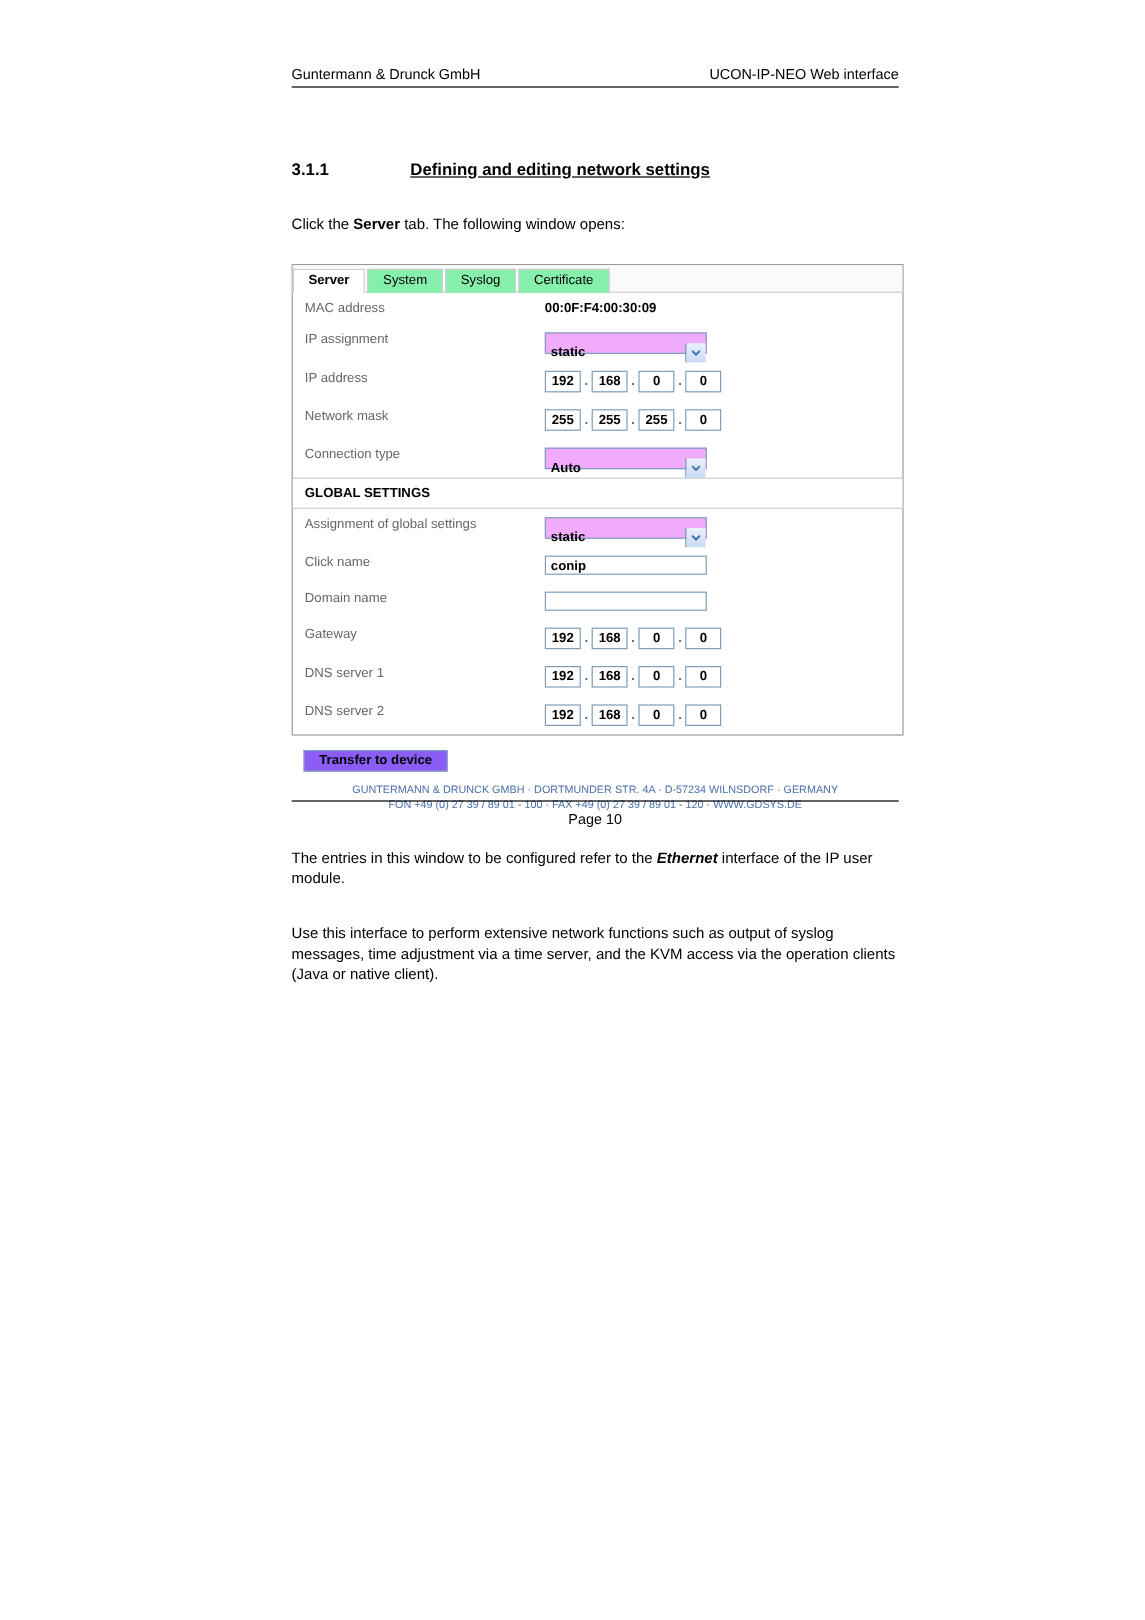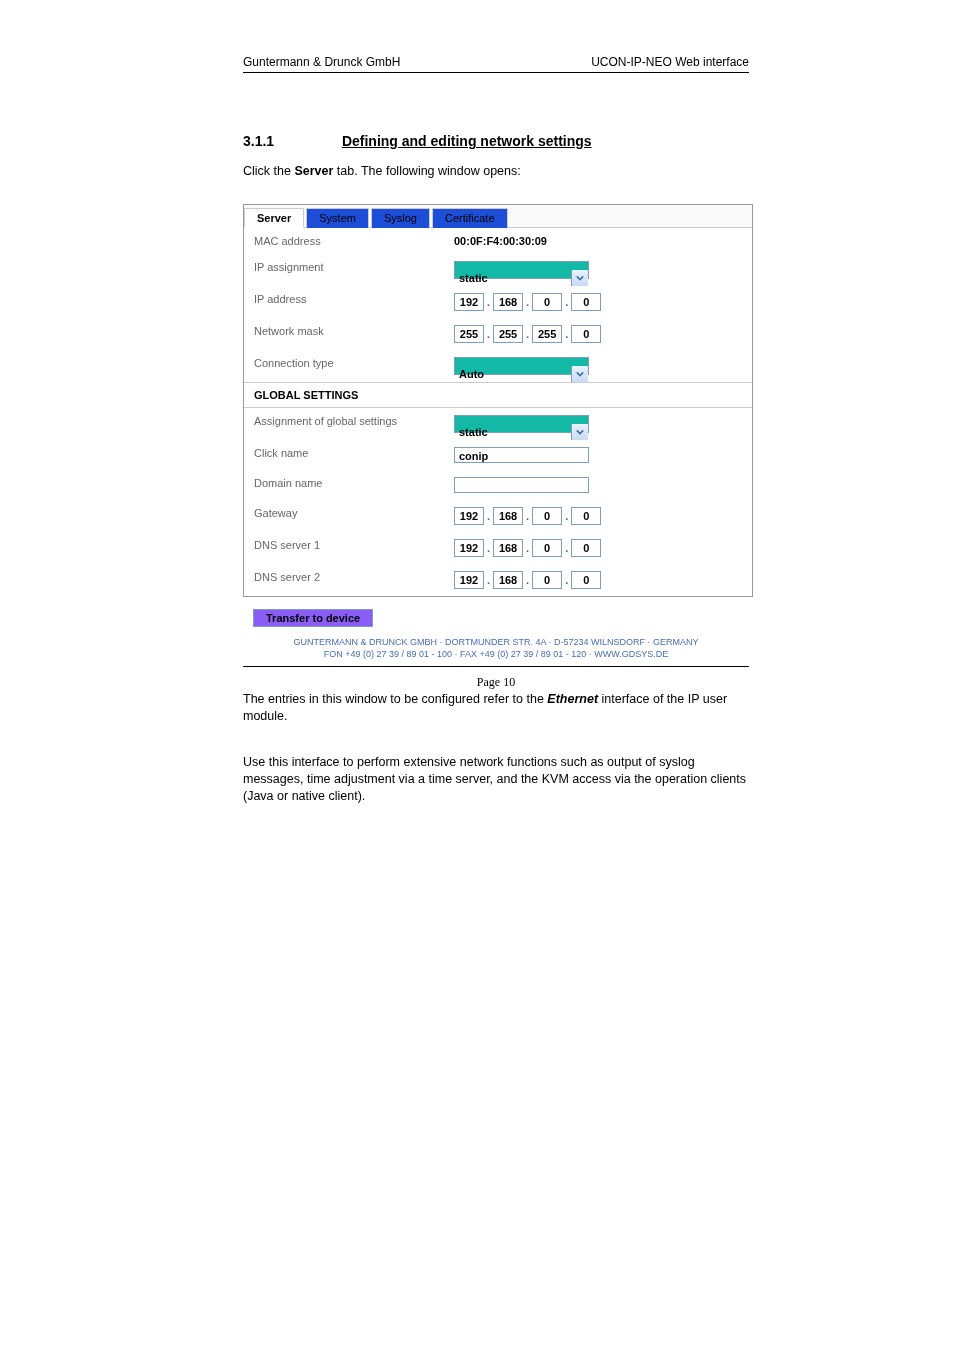--- a/index.html
+++ b/index.html
@@ -25,21 +25,21 @@
     padding-bottom: 3px;
   }
   .hdr span { font-size: 12px; }
   .section-title {
     margin-top: 60px;
     font-weight: bold;
     font-size: 14px;
   }
   .section-title .num { display:inline-block; width:95px; }
   .section-title .txt { text-decoration: underline; }
-  .intro { margin-top: 14px; font-size: 12.5px; line-height:1.3; }
+  .intro { margin-top: 30px; font-size: 12.5px; line-height:1.3; }
   .bold { font-weight: bold; }
   .italic { font-style: italic; }
   .shot {
     margin-top: 25px;
     border: 1px solid #999;
     background: #fff;
     width: 510px;
     box-sizing: border-box;
     font-family: Arial, sans-serif;
   }
@@ -48,21 +48,21 @@
     background: #fafafa;
     border-bottom: 1px solid #ccc;
     font-size: 11px;
   }
   .tab {
     padding: 3px 12px;
     border: 1px solid #ccc;
     border-bottom: none;
     margin-right: 2px;
     margin-top: 2px;
-    background: #1d4ed8;
+    background: #86efac;
     position: relative;
     top: 1px;
   }
   .tab.active {
     background: #fff;
     font-weight: bold;
     top: 1px;
     border-bottom: 1px solid #fff;
   }
   .grp-title {
@@ -78,21 +78,21 @@
     padding: 7px 10px;
     font-size: 11px;
     color: #666;
   }
   .row .lbl { width: 200px; }
   .row .val { flex: 1; color:#000; font-weight:bold; font-size:11px; }
   .sel {
     width: 135px;
     height: 18px;
     border: 1px solid #7f9db9;
-    background: #14b8a6;
+    background: #f0abfc;
     display: inline-flex;
     align-items: center;
     justify-content: space-between;
     padding: 16px 0 0 4px;
     font-size: 11px;
     box-sizing: border-box;
     font-weight: bold;
     color:#000;
   }
   .sel .arrow {
@@ -154,21 +154,20 @@
   }
   .pg-footer {
     position:absolute;
     bottom: 480px;
     left: 243px;
     right: 205px;
     border-top: 1px solid #000;
     text-align: center;
     padding-top: 8px;
     font-size: 12px;
-    font-family: Liberation Serif, serif;
   }
 </style>
 </head>
 <body>
 
 <div class="page">
   <div class="hdr">
     <span>Guntermann &amp; Drunck GmbH</span>
     <span>UCON-IP-NEO Web interface</span>
   </div>

